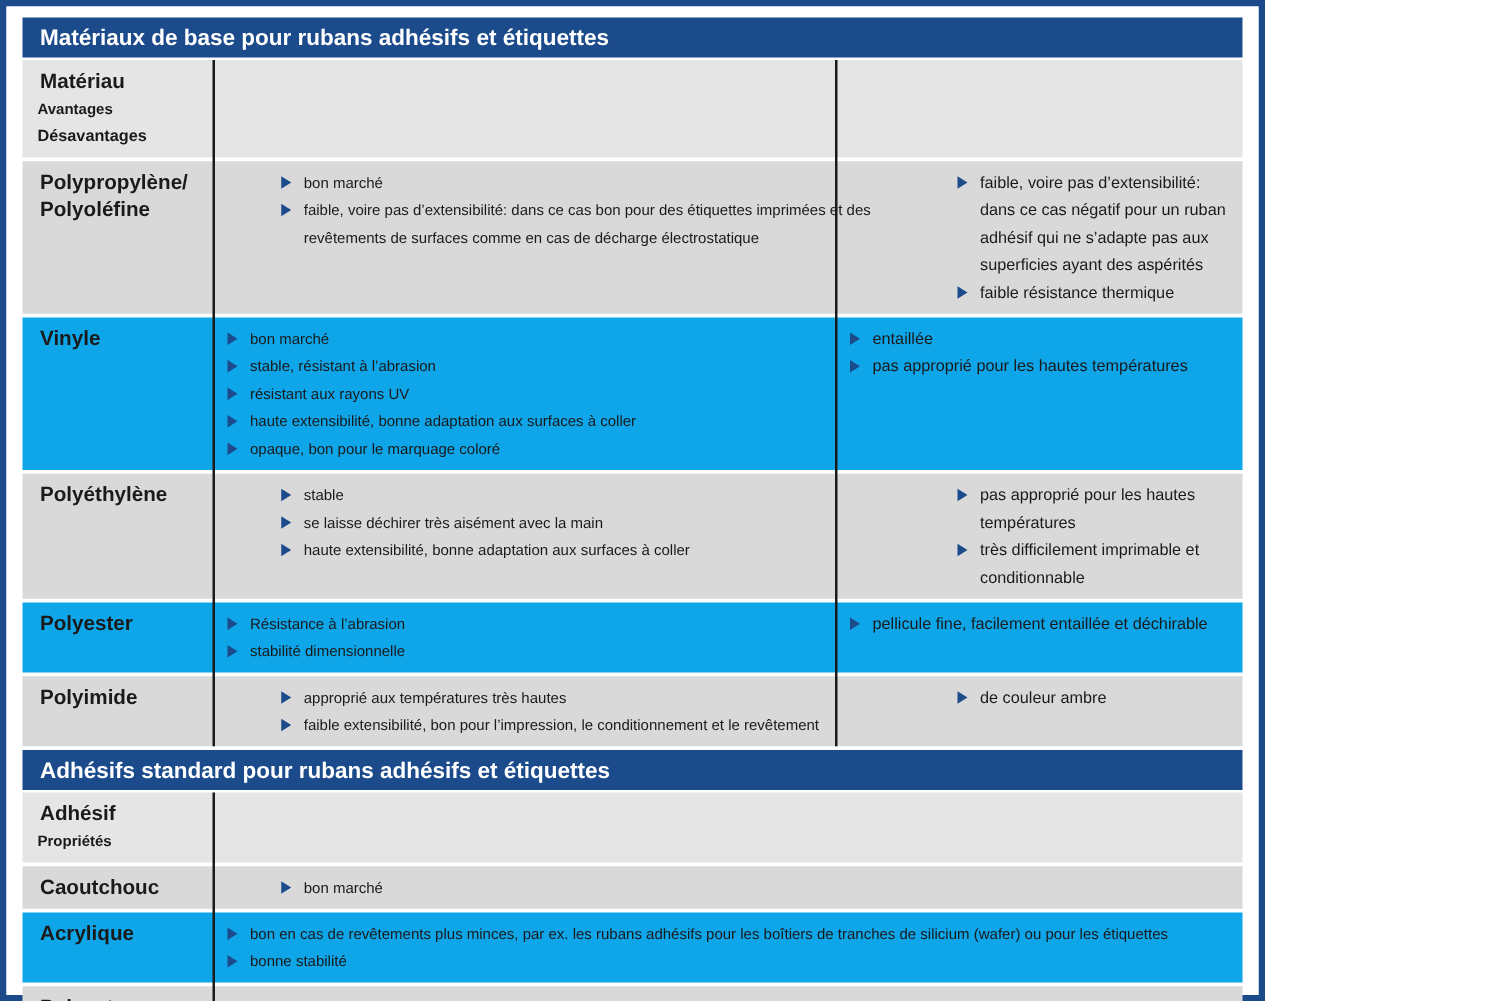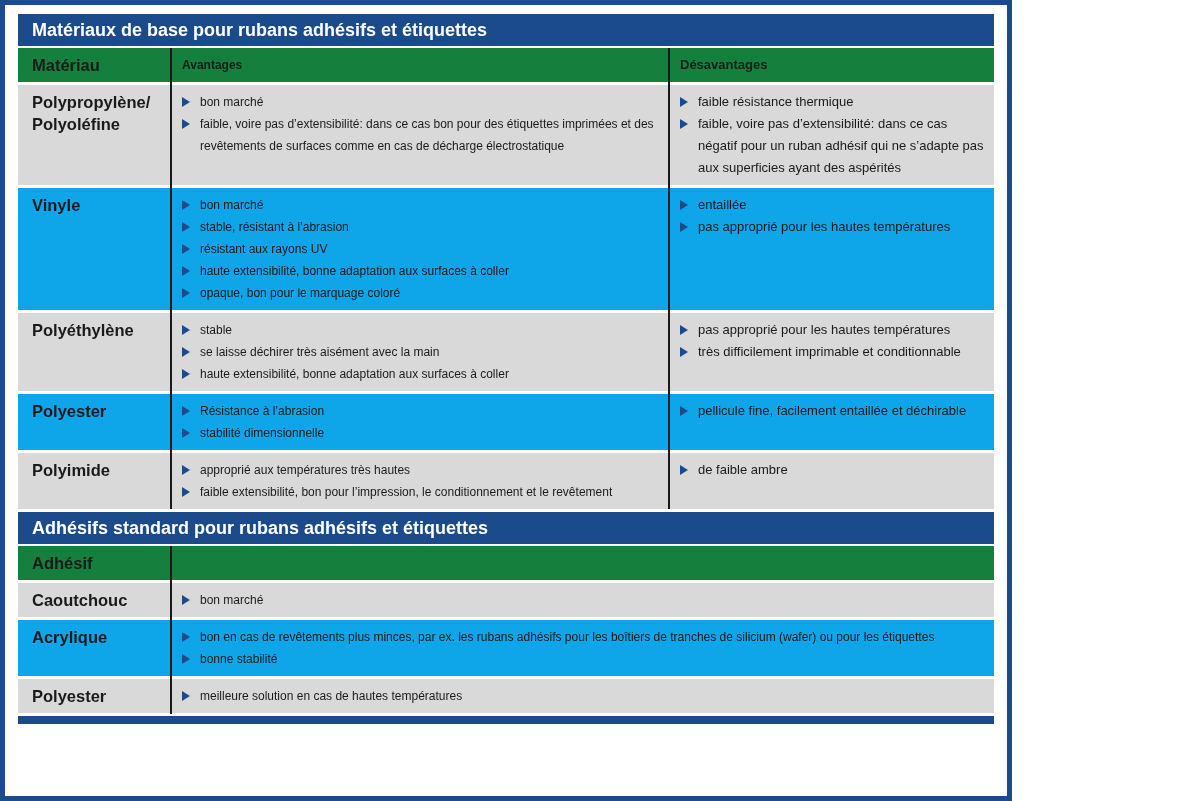--- a/index.html
+++ b/index.html
@@ -29,31 +29,32 @@
     background:#1c4b8c;
     color:#ffffff;
     font-size:18px;
     line-height:24px;
     font-weight:bold;
     padding:4px 14px;
     margin-bottom:2px;
   }
   .colhead {
     display:flex;
-    background:#15803d;
+    background:#e5e5e5;
     color:#1c4b8c;
     font-size:18px;
     line-height:24px;
     font-weight:bold;
     padding:6px 0;
     margin-bottom:3px;
+    flex-direction:column;
   }
   .colhead .c1, .colhead .c2, .colhead .c3 { padding-top:0; padding-bottom:0; }
   .row { display:flex; margin-bottom:3px; }
-  .gray { background:#d9d9d9; }
+  .gray { background:#d9d9d9;gap:43px; }
   .white { background:#0ea5e9; }
   .c1 {
     width:152px; box-sizing:border-box;
     padding:6px 8px 6px 14px;
     font-weight:bold;
     color:#1a1a1a;
     font-size:16.5px; line-height:22px;
   }
   .c2 {
     width:498px; box-sizing:border-box;
@@ -97,22 +98,22 @@
     <div class="row gray">
       <div class="c1">Polypropylène/ Polyoléfine</div>
       <div class="c2">
         <ul class="blist">
           <li class="b"><span class="tri"></span><span>bon marché</span></li>
           <li class="b"><span class="tri"></span><span>faible, voire pas d’extensibilité: dans ce cas bon pour des étiquettes imprimées et des revêtements de surfaces comme en cas de décharge électrostatique</span></li>
         </ul>
       </div>
       <div class="c3">
         <ul class="blist">
+          <li class="b"><span class="tri"></span><span>faible, voire pas d’extensibilité: dans ce cas négatif pour un ruban adhésif qui ne s’adapte pas aux superficies ayant des aspérités</span></li>
           <li class="b"><span class="tri"></span><span>faible résistance thermique</span></li>
-          <li class="b"><span class="tri"></span><span>faible, voire pas d’extensibilité: dans ce cas négatif pour un ruban adhésif qui ne s’adapte pas aux superficies ayant des aspérités</span></li>
         </ul>
       </div>
     </div>
 
     <div class="row white">
       <div class="c1">Vinyle</div>
       <div class="c2">
         <ul class="blist">
           <li class="b"><span class="tri"></span><span>bon marché</span></li>
           <li class="b"><span class="tri"></span><span>stable, résistant à l’abrasion</span></li>
@@ -164,33 +165,34 @@
     <div class="row gray">
       <div class="c1">Polyimide</div>
       <div class="c2">
         <ul class="blist">
           <li class="b"><span class="tri"></span><span>approprié aux températures très hautes</span></li>
           <li class="b"><span class="tri"></span><span>faible extensibilité, bon pour l’impression, le conditionnement et le revêtement</span></li>
         </ul>
       </div>
       <div class="c3">
         <ul class="blist">
-          <li class="b"><span class="tri"></span><span>de faible ambre</span></li>
+          <li class="b"><span class="tri"></span><span>de couleur ambre</span></li>
         </ul>
       </div>
     </div>
   </div>
 
   <div class="table t2">
     <div class="vline vl1"></div>
 
     <div class="sec-head">Adhésifs standard pour rubans adhésifs et étiquettes</div>
 
     <div class="colhead">
       <div class="c1">Adhésif</div>
+      <div class="c2">Propriétés</div>
     </div>
 
     <div class="row gray">
       <div class="c1">Caoutchouc</div>
       <div class="c2">
         <ul class="blist">
           <li class="b"><span class="tri"></span><span>bon marché</span></li>
         </ul>
       </div>
     </div>

